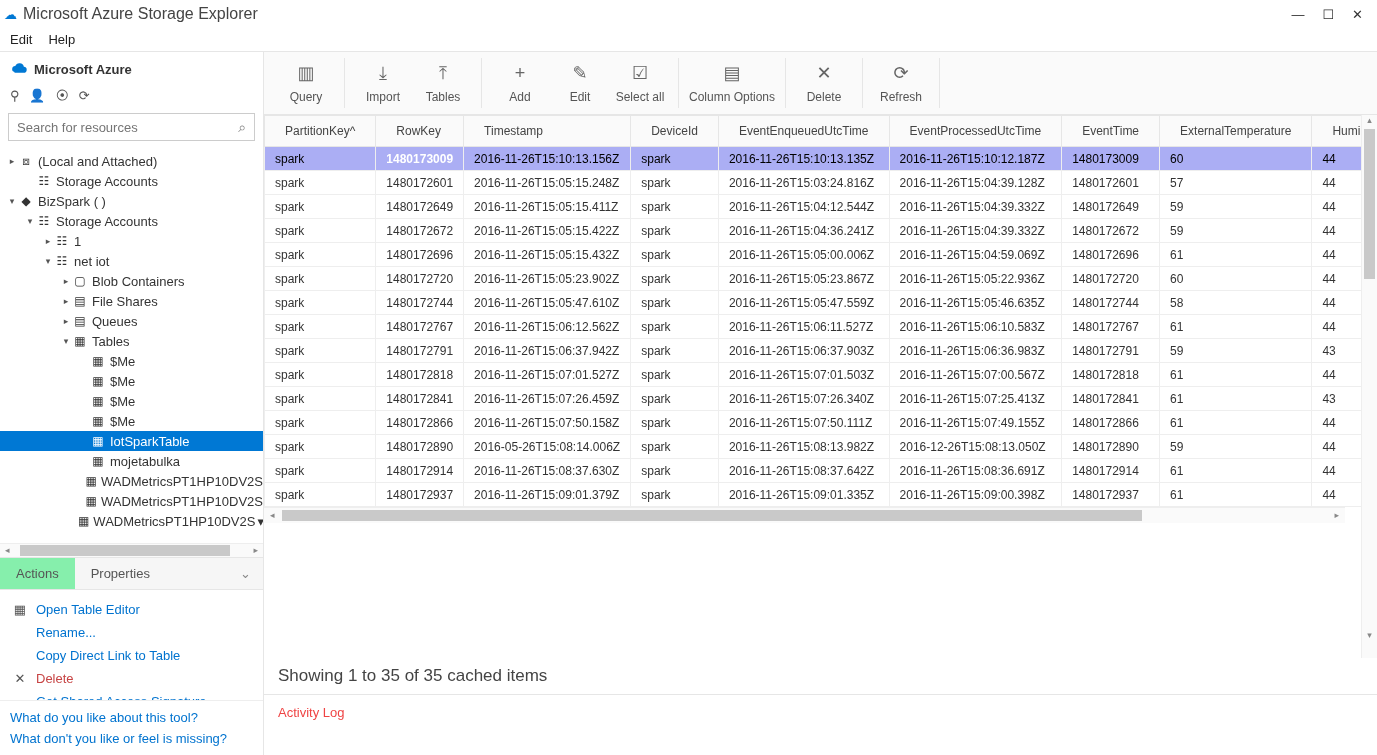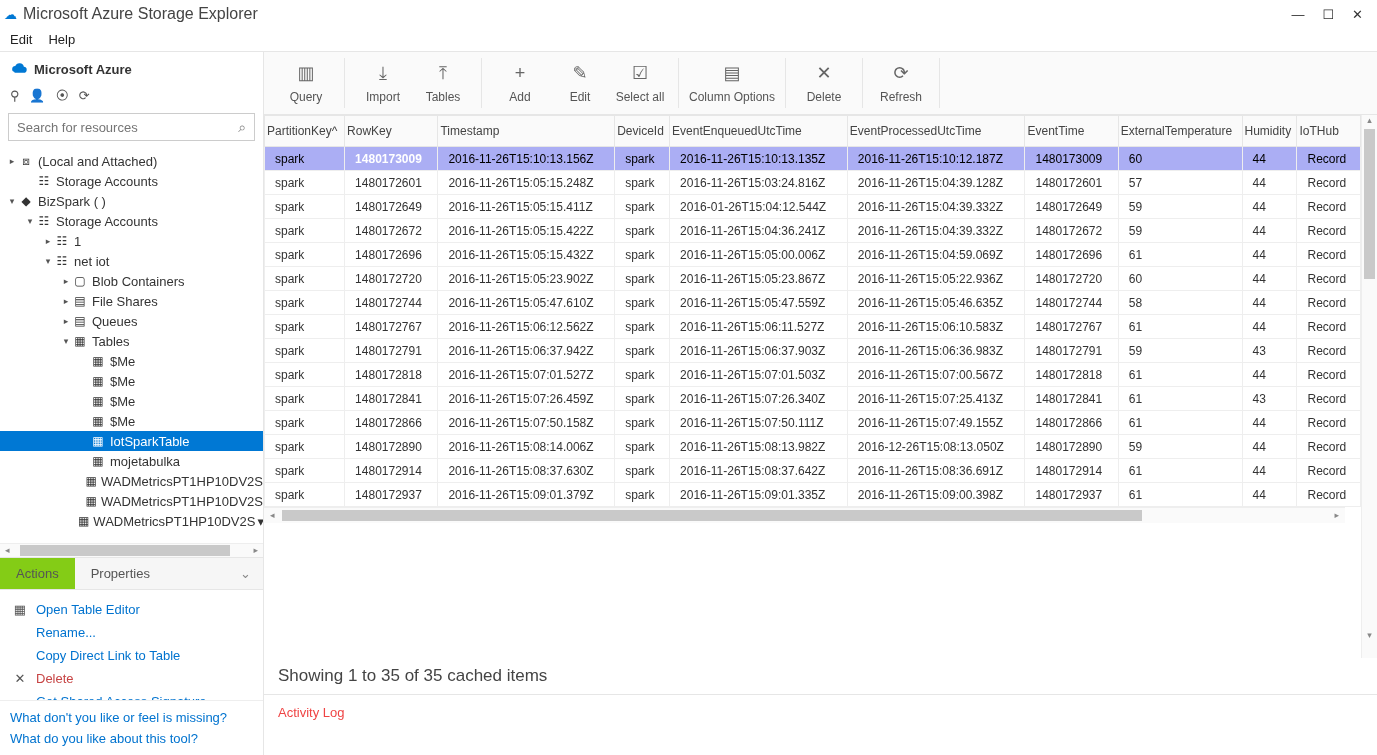--- a/index.html
+++ b/index.html
@@ -24,39 +24,39 @@
 .tree-item .arrow { width:12px; text-align:center; font-size:9px; color:#555;}
 .tree-item .icon { width:16px; text-align:center; margin-right:4px; font-size:12px; }
 .tree-item.selected { background:#0078d4; color:#fff; }
 .ind0{padding-left:6px;} .ind1{padding-left:24px;} .ind2{padding-left:42px;} .ind3{padding-left:60px;} .ind4{padding-left:78px;}
 .tree-hscroll { height:14px; border-top:1px solid #eee; background:#fafafa; position:relative;}
 .tree-hscroll .thumb { position:absolute; left:20px; top:1px; height:11px; width:210px; background:#c9c9c9;}
 .tree-hscroll .larr,.tree-hscroll .rarr{position:absolute;top:0;font-size:9px;color:#888;padding:1px 3px;}
 .tree-hscroll .larr{left:2px;} .tree-hscroll .rarr{right:2px;}
 .actions-tabs { display:flex; border-top:1px solid #e6e6e6; border-bottom:1px solid #e6e6e6; background:#f6f6f6; }
 .actions-tabs .tab { padding:8px 16px; cursor:pointer; color:#555;}
-.actions-tabs .tab.active{background:#84cc16;}
+.actions-tabs .tab.active{background:#86efac;}
 .actions-tabs .collapse { margin-left:auto; padding:8px 12px; color:#888;}
 .actions-pane { padding:8px 12px; color:#0073cf; overflow:hidden; flex-shrink:0; height:110px;}
 .actions-pane .act-row { display:flex; align-items:center; gap:8px; padding:4px 0; cursor:pointer; }
 .actions-pane .act-row.red { color:#c74444;}
 .actions-pane .act-row .ai { width:16px; text-align:center; color:#555;}
 .feedback { padding:6px 10px; border-top:1px solid #eee; color:#0073cf; font-size:12px;}
 .feedback div { padding:3px 0; cursor:pointer;}
 .main { flex:1; display:flex; flex-direction:column; overflow:hidden; }
 .toolbar { display:flex; align-items:flex-start; padding:6px 4px; border-bottom:1px solid #e6e6e6; background:#fafafa;}
 .tgroup { display:flex; gap:0; border-right:1px solid #e6e6e6; padding:0 8px;}
 .tbtn { display:flex; flex-direction:column; align-items:center; justify-content:center; gap:6px; width:60px; height:50px; cursor:pointer; color:#555;}
 .tbtn.wide{width:90px;}
 .tbtn .ti { font-size:18px; color:#666;}
 .tbtn .tl { font-size:12px;}
 .grid-wrap { flex:1; overflow:hidden; display:flex; }
 .grid { flex:1; overflow:hidden; }
 table.data { border-collapse:collapse; width:100%; }
-table.data th { background:#fafafa; border:1px solid #e6e6e6; padding:8px 2px; text-align:left; font-weight:normal; color:#444; font-size:12px; white-space:nowrap;}
+table.data th { background:#fafafa; border:1px solid #e6e6e6; padding:8px 20px; text-align:left; font-weight:normal; color:#444; font-size:12px; white-space:nowrap;}
 table.data td { border:1px solid #eee; padding:4px 10px; font-size:12px; white-space:nowrap; height:24px;}
 table.data tr.sel td { background:#abaef4; color:#000;}
 table.data tr.sel td.rowkey { color:#fff; font-weight:600;}
 table.data tr:not(.sel) td.rowkey { color:#333;}
 .vscroll { width:16px; background:#fafafa; border-left:1px solid #eee; position:relative;}
 .vscroll .up,.vscroll .dn{position:absolute;left:0;right:0;text-align:center;font-size:9px;color:#888;height:14px;}
 .vscroll .up{top:0;} .vscroll .dn{bottom:14px;}
 .vscroll .vthumb{position:absolute;left:2px;right:2px;top:14px;height:150px;background:#c9c9c9;}
 .hscroll-main { height:16px; background:#fafafa; border-top:1px solid #eee; position:relative; margin-right:16px;}
 .hscroll-main .hlar,.hscroll-main .hrar{position:absolute;top:1px;font-size:9px;color:#888;padding:1px 4px;}
@@ -225,22 +225,22 @@
         <div class="act-row red">
           <span class="ai">✕</span>
           <span>Delete</span>
         </div>
         <div class="act-row">
           <span class="ai"></span>
           <span>Get Shared Access Signature</span>
         </div>
       </div>
     <div class="feedback">
+      <div>What do you like about this tool?</div>
       <div>What don't you like or feel is missing?</div>
-      <div>What do you like about this tool?</div>
     </div>
   </div>
 
   <div class="main">
     <div class="toolbar" id="toolbar">
         <div class="tgroup">
           <div class="tbtn">
             <div class="ti">▥</div>
             <div class="tl">Query</div>
           </div>
@@ -328,21 +328,21 @@
                 <td>1480172601</td>
                 <td>57</td>
                 <td>44</td>
                 <td>Record</td>
               </tr>
               <tr>
                 <td>spark</td>
                 <td class="rowkey">1480172649</td>
                 <td>2016-11-26T15:05:15.411Z</td>
                 <td>spark</td>
-                <td>2016-01-26T15:04:12.544Z</td>
+                <td>2016-11-26T15:04:12.544Z</td>
                 <td>2016-11-26T15:04:39.332Z</td>
                 <td>1480172649</td>
                 <td>59</td>
                 <td>44</td>
                 <td>Record</td>
               </tr>
               <tr>
                 <td>spark</td>
                 <td class="rowkey">1480172672</td>
                 <td>2016-11-26T15:05:15.422Z</td>
@@ -446,21 +446,21 @@
                 <td>2016-11-26T15:07:50.111Z</td>
                 <td>2016-11-26T15:07:49.155Z</td>
                 <td>1480172866</td>
                 <td>61</td>
                 <td>44</td>
                 <td>Record</td>
               </tr>
               <tr>
                 <td>spark</td>
                 <td class="rowkey">1480172890</td>
-                <td>2016-11-26T15:08:14.006Z</td>
+                <td>2016-05-26T15:08:14.006Z</td>
                 <td>spark</td>
                 <td>2016-11-26T15:08:13.982Z</td>
                 <td>2016-12-26T15:08:13.050Z</td>
                 <td>1480172890</td>
                 <td>59</td>
                 <td>44</td>
                 <td>Record</td>
               </tr>
               <tr>
                 <td>spark</td>

